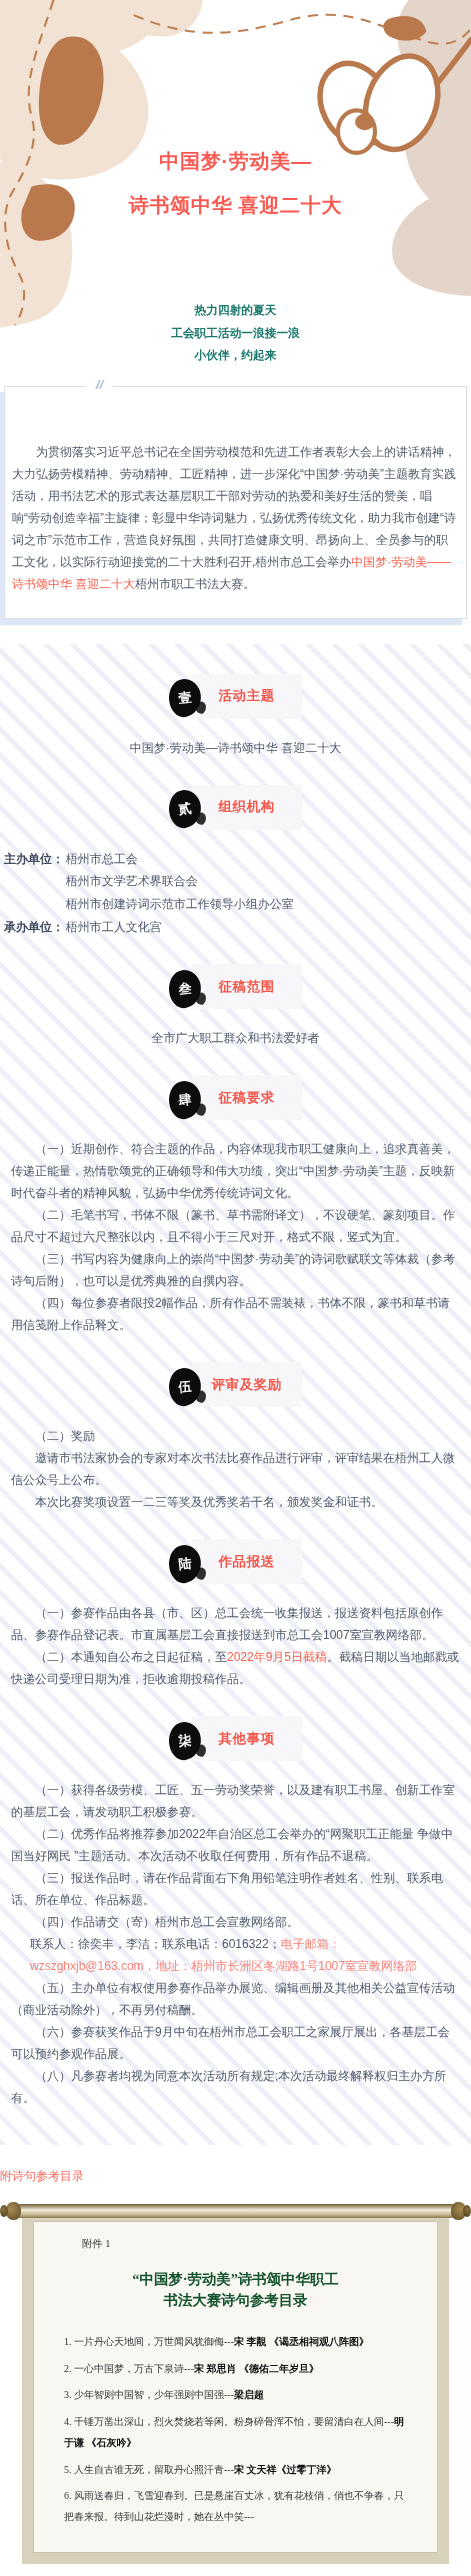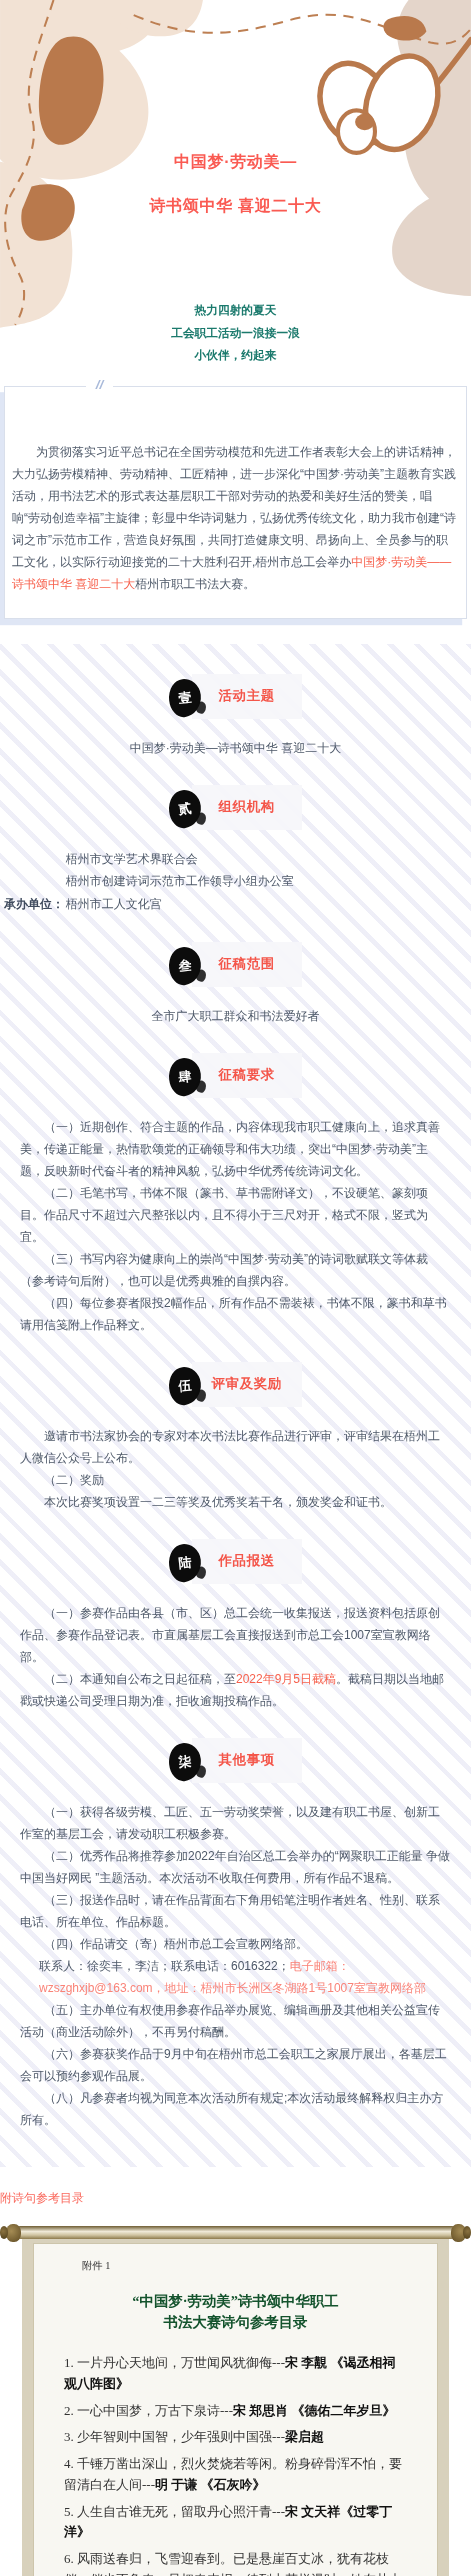--- a/index.html
+++ b/index.html
@@ -8,21 +8,21 @@
     width:471px; margin:0 auto;
     font-family:"Liberation Sans","DejaVu Sans",sans-serif;
     color:#4e5969;
   }
   .page-root { width:471px; overflow:hidden; background:#fff; }
 
   
   .banner { position:relative; height:288px; }
   .banner svg { position:absolute; top:0; left:0; }
   .banner-titles { position:absolute; top:152px; left:0; right:0; text-align:center; }
-  .banner-title { color:#fa5a52; font-weight:bold; font-size:16px; letter-spacing:0.7px; line-height:19px; }
+  .banner-title { color:#fa5a52; font-weight:bold; font-size:20px; letter-spacing:0.7px; line-height:19px; }
   .banner-title + .banner-title { margin-top:25px; }
 
   
   .slogans { text-align:center; padding-top:11px; }
   .slogan { color:#1b7a6d; font-weight:bold; font-size:11.7px; line-height:22.6px; }
 
   
   .quote-box {
     position:relative; margin:19px 4.1px 0 4.1px;
     border:0.7px solid #d9dfeb; background:#fff;
@@ -57,21 +57,21 @@
   .sec-num::after{
     content:""; position:absolute; right:-3.4px; bottom:1.4px; width:9.6px; height:12.3px;
     background:#0c0c0c; border-radius:50% 60% 40% 50%; opacity:.85; transform:rotate(25deg);
   }
   .sec-label {
     background:rgba(246,246,250,0.92); width:110px; height:45px;
     display:flex; align-items:center; justify-content:center;
     color:#f4564a; font-weight:bold; font-size:13.4px; letter-spacing:0.7px;
   }
 
-  .sec-body { padding:0 20px; }
+  .sec-body { padding:0 11px; }
   .center-line { text-align:center; font-size:12px; color:#4e5969; line-height:22px; margin:4.1px 0 2.7px 0; }
   .para { font-size:12px; line-height:22px; text-indent:2em; color:#4e5969; }
   .para + .para { margin-top:0; }
 
   
   .org { font-size:12px; line-height:22.6px; color:#4e5969; padding:0 2.7px; }
   .org-row { position:relative; padding-left:63px; }
   .org-label { position:absolute; left:1.4px; top:0; font-weight:bold; color:#3f4b5e; }
 
   .contact-line { font-size:12px; line-height:22px; color:#4e5969; padding-left:19px; text-indent:0; }
@@ -89,21 +89,21 @@
   .knob::before { content:""; position:absolute; left:-5.5px; top:2.7px; width:8.2px; height:12.3px;
           background:radial-gradient(circle at 40% 40%, #8a7240, #4a3a18); border-radius:50%; }
   .knob-l { left:-11px; }
   .knob-r { right:-11px; transform:scaleX(-1); }
   .paper { margin:-4.8px 22px 0 22px; background:#d8d1bc; padding:8.2px 11px 11px 11px; }
   .page { background:#f8f7f2; border:0.7px solid #cdc5ab; padding:12.3px 30px 18px 30px; min-height:295px;
           font-family:"Liberation Serif","DejaVu Serif",serif; color:#2b2b2b; }
   .attach { font-size:10.3px; margin:2.7px 0 18px 18px; color:#333; }
   .scroll-title { text-align:center; font-weight:bold; font-size:14.4px; line-height:21px; color:#14532d; }
   .poems { margin-top:20.6px; }
-  .poem { font-size:13px; line-height:20.6px; margin-bottom:6.2px; color:#333; }
+  .poem { font-size:10px; line-height:20.6px; margin-bottom:6.2px; color:#333; }
   .poem b { color:#111; }
 </style>
 </head>
 <body>
 
 <div class="page-root">
 
   <div class="banner">
     <svg width="471" height="329" viewBox="0 0 687 480">
 
@@ -156,20 +156,24 @@
     </div>
     <div class="sec-body">
       <div class="center-line">中国梦·劳动美—诗书颂中华 喜迎二十大</div>
     </div>
 
     <div class="sec-head">
       <div class="sec-num">贰</div>
       <div class="sec-label">组织机构</div>
     </div>
     <div class="org">
+      <div class="org-row">
+        <span class="org-label">主办单位：</span>
+        <span>梧州市总工会</span>
+      </div>
       <div class="org-row"><span>梧州市文学艺术界联合会</span></div>
       <div class="org-row"><span>梧州市创建诗词示范市工作领导小组办公室</span></div>
       <div class="org-row">
         <span class="org-label">承办单位：</span>
         <span>梧州市工人文化宫</span>
       </div>
     </div>
 
     <div class="sec-head">
       <div class="sec-num">叁</div>
@@ -188,22 +192,22 @@
       <p class="para">（二）毛笔书写，书体不限（篆书、草书需附译文），不设硬笔、篆刻项目。作品尺寸不超过六尺整张以内，且不得小于三尺对开，格式不限，竖式为宜。</p>
       <p class="para">（三）书写内容为健康向上的崇尚“中国梦·劳动美”的诗词歌赋联文等体裁（参考诗句后附），也可以是优秀典雅的自撰内容。</p>
       <p class="para">（四）每位参赛者限投2幅作品，所有作品不需装裱，书体不限，篆书和草书请用信笺附上作品释文。</p>
     </div>
 
     <div class="sec-head">
       <div class="sec-num">伍</div>
       <div class="sec-label">评审及奖励</div>
     </div>
     <div class="sec-body">
+      <p class="para">（二）奖励</p>
       <p class="para">邀请市书法家协会的专家对本次书法比赛作品进行评审，评审结果在梧州工人微信公众号上公布。</p>
-      <p class="para">（二）奖励</p>
       <p class="para">本次比赛奖项设置一二三等奖及优秀奖若干名，颁发奖金和证书。</p>
     </div>
 
     <div class="sec-head">
       <div class="sec-num">陆</div>
       <div class="sec-label">作品报送</div>
     </div>
     <div class="sec-body">
       <p class="para">（一）参赛作品由各县（市、区）总工会统一收集报送，报送资料包括原创作品、参赛作品登记表。市直属基层工会直接报送到市总工会1007室宣教网络部。</p>
       <p class="para"><span>（二）本通知自公布之日起征稿，至</span><span class="inline-red">2022年9月5日截稿</span><span>。截稿日期以当地邮戳或快递公司受理日期为准，拒收逾期投稿作品。</span></p>

